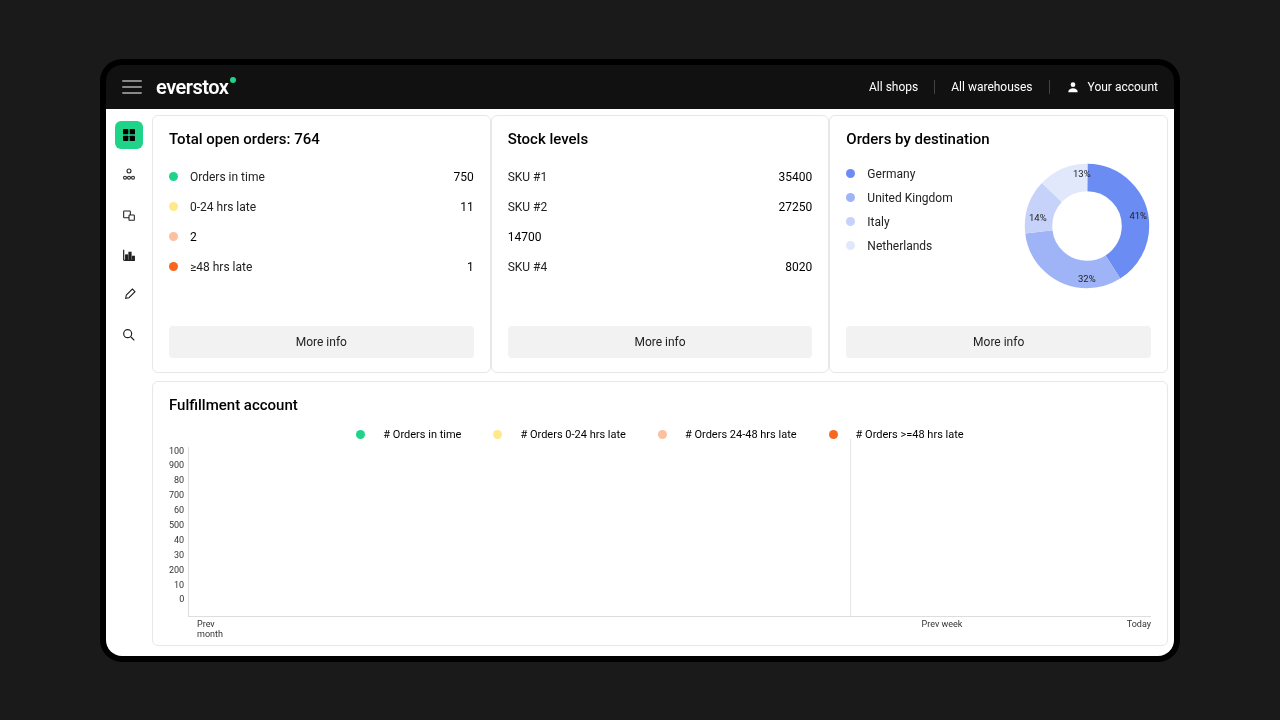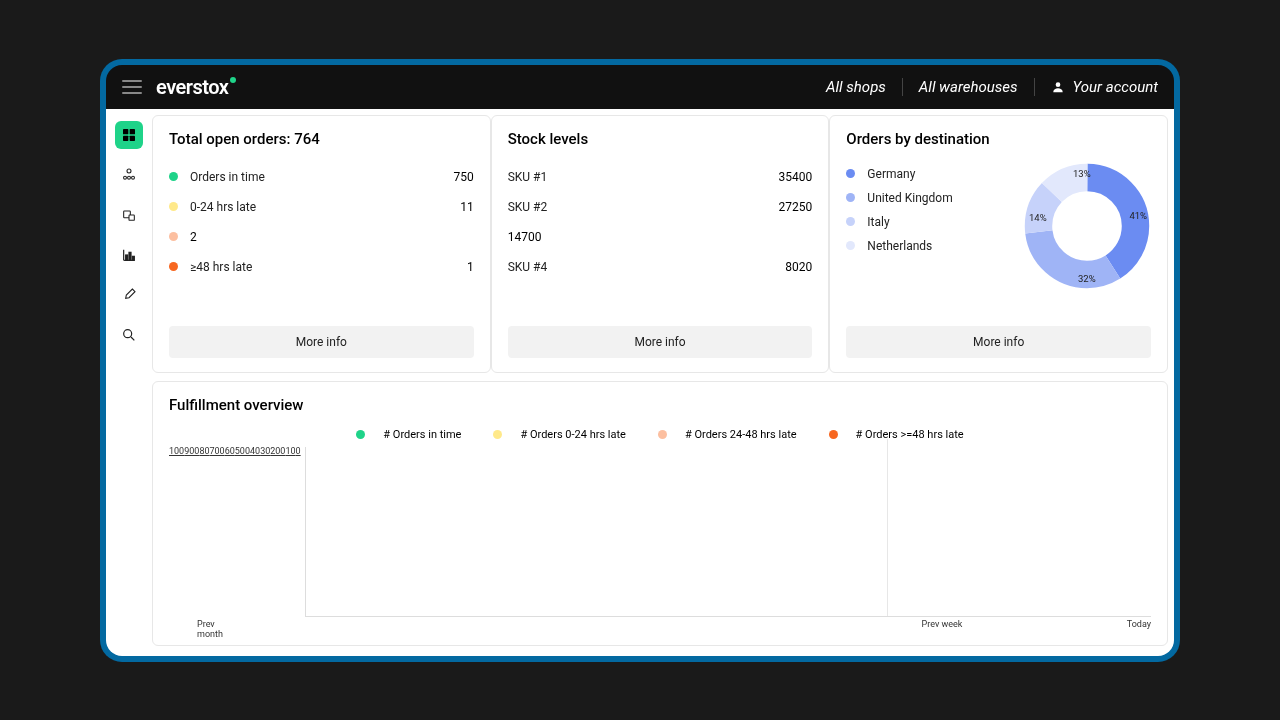--- a/index.html
+++ b/index.html
@@ -1,23 +1,23 @@
 <!DOCTYPE html>
 <html><head>
 <meta charset="utf-8">
 <style>
 * { box-sizing: border-box; margin: 0; padding: 0; font-family: -apple-system, BlinkMacSystemFont, "Segoe UI", Roboto, sans-serif; }
 body { background: #1a1a1a; display: flex; align-items: center; justify-content: center; min-height: 720px; width: 1280px; }
-.frame { width: 1080px; background: #0369a1; border-radius: 22px; padding: 6px; }
+.frame { width: 1080px; background: #000000; border-radius: 22px; padding: 6px; }
 .header { background: #111; color: #fff; display: flex; align-items: center; padding: 10px 16px; border-radius: 16px 16px 0 0; }
 .menu-btn { width: 20px; height: 14px; display: flex; flex-direction: column; justify-content: space-between; margin-right: 14px; cursor: pointer; }
 .menu-btn span { height: 2px; background: #888; border-radius: 1px; }
 .logo { font-size: 20px; font-weight: 600; letter-spacing: -0.5px; display: flex; align-items: flex-start; }
 .logo .dot { width: 6px; height: 6px; background: #1fd389; margin-left: 2px; margin-top: 2px; }
-.header-right { margin-left: auto; display: flex; align-items: center; font-size: 15px; gap: 0; font-style: italic; }
+.header-right { margin-left: auto; display: flex; align-items: center; font-size: 12px; gap: 0; }
 .header-link { padding: 0 16px; border-right: 1px solid #444; cursor: pointer; }
 .header-link:last-of-type { border-right: none; }
 .account { display: flex; align-items: center; gap: 8px; padding-left: 16px; cursor: pointer; }
 .person-icon { width: 14px; height: 14px; }
 
 .body-wrap { display: flex; background: #fff; border-radius: 0 0 16px 16px; }
 .siderail { width: 46px; display: flex; flex-direction: column; align-items: center; padding-top: 12px; gap: 12px; }
 .rail-btn { width: 28px; height: 28px; border-radius: 6px; display: flex; align-items: center; justify-content: center; cursor: pointer; color: #222; }
 .rail-btn.active { background: #1fd389; color: #000; }
 .rail-btn svg { width: 16px; height: 16px; }
@@ -34,21 +34,21 @@
 
 .dest-body { display: flex; gap: 10px; }
 .dest-legend { flex: 1; }
 .donut-wrap { position: relative; width: 128px; height: 128px; flex-shrink: 0; }
 .donut-lbl { position: absolute; font-size: 9.5px; color: #222; }
 
 .fulfill-card { border: 1px solid #e7e7e7; border-radius: 6px; margin-top: 8px; padding: 14px 16px 6px 16px; }
 .chart-legend { display: flex; justify-content: center; gap: 32px; font-size: 11px; margin: 8px 0 6px 0; }
 .chart-legend .item { display: flex; align-items: center; gap: 6px; }
 .chart-area { display: flex; height: 170px; }
-.y-axis { display: flex; flex-direction: row; justify-content: space-between; font-size: 9px; color: #333; text-align: right; padding-right: 4px; padding-bottom: 12px; line-height: 1; text-decoration: underline; }
+.y-axis { display: flex; flex-direction: column; justify-content: space-between; font-size: 9px; color: #333; text-align: right; padding-right: 4px; padding-bottom: 12px; line-height: 1; }
 .bars { flex: 1; display: flex; align-items: flex-end; gap: 1.8%; border-left: 1px solid #ddd; position: relative; padding-bottom: 0; }
 .bars::after { content: ""; position: absolute; bottom: 0; left: 0; right: 0; height: 1px; background: #ddd; }
 .bar { flex: 1; display: flex; flex-direction: column-reverse; position: relative; }
 .seg { width: 100%; }
 .x-axis { display: flex; font-size: 9px; color: #333; margin-top: 2px; }
 .x-spacer-y { width: 28px; }
 .x-labels { flex: 1; display: flex; justify-content: space-between; }
 .divider-v { position: absolute; top: -8px; bottom: 0; width: 1px; background: #e7e7e7; }
 </style>
 </head>
@@ -209,21 +209,21 @@
               <span class="donut-lbl" style="left:6px;top:50px">14%</span>
               <span class="donut-lbl" style="left:50px;top:6px">13%</span>
             </div>
           </div>
           <button class="more-info">More info</button>
         </div>
 
       </div>
 
       <div class="fulfill-card">
-        <div class="card-title">Fulfillment overview</div>
+        <div class="card-title">Fulfillment account</div>
         <div class="chart-legend" id="ful-legend">
             <div class="item">
               <span class="dot" style="background:#1fd389"></span>
               <span># Orders in time</span>
             </div>
             <div class="item">
               <span class="dot" style="background:#ffe98a"></span>
               <span># Orders 0-24 hrs late</span>
             </div>
             <div class="item">

